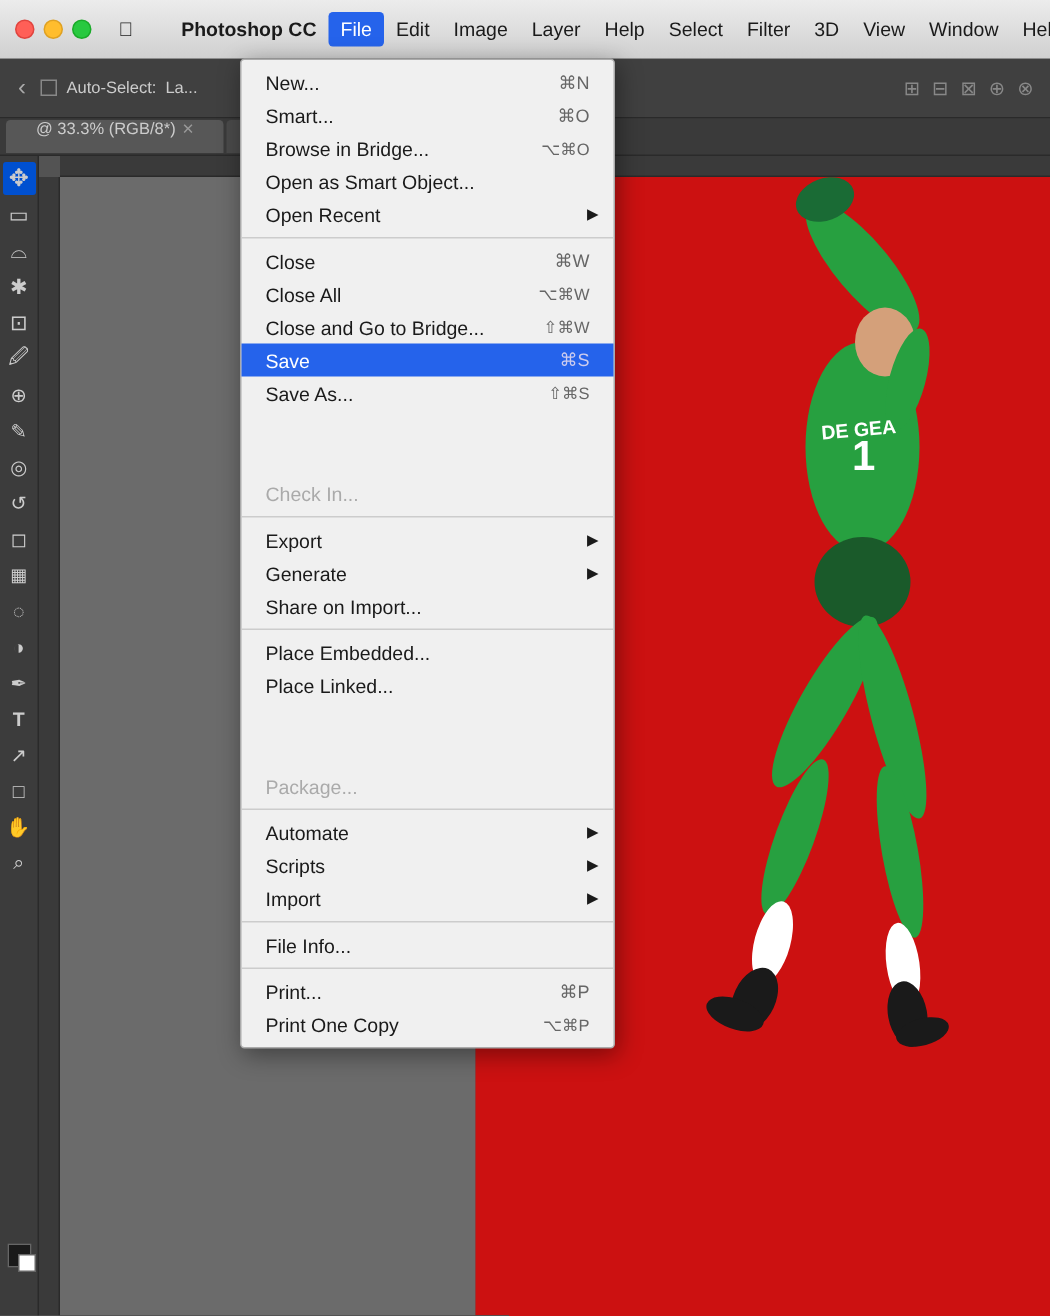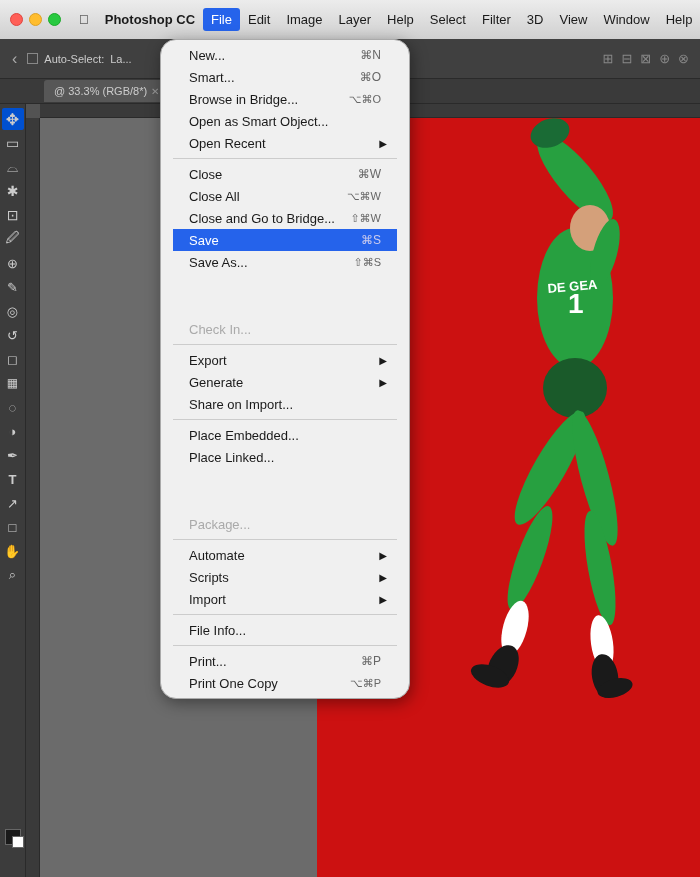--- a/index.html
+++ b/index.html
@@ -50,20 +50,21 @@
       cursor: default;
       border-radius: 3px;
       white-space: nowrap;
     }
     .menu-item.active {
       background: #2563eb;
       color: white;
     }
     .menu-item.app-name {
       font-weight: 600;
+      margin-left: 16px;
     }
 
     
     .toolbar {
       height: 40px;
       background: #404040;
       border-bottom: 1px solid #2a2a2a;
       display: flex;
       align-items: center;
       padding: 0 8px;
@@ -103,27 +104,25 @@
       align-items: center;
       padding: 0 4px;
       gap: 2px;
       border-bottom: 1px solid #2a2a2a;
     }
     .doc-tab {
       height: 22px;
       background: #575757;
       color: #ccc;
       font-size: 11px;
-      padding: 0 10px;
-      display: flex;
-      align-items: center;
+      padding: 0 20px;
+      display: flex;
       gap: 4px;
       border-radius: 3px 3px 0 0;
       cursor: default;
-      margin-left: 40px;
     }
     .doc-tab .close-x {
       color: #999;
       font-size: 10px;
     }
 
     
     .main-area {
       display: flex;
       height: calc(877px - 39px - 40px - 25px);
@@ -186,23 +185,23 @@
       pointer-events: none;
     }
 
     .dropdown-menu {
       position: absolute;
       top: 39px;
       left: 160px;
       width: 250px;
       background: #f0f0f0;
       border: 1px solid #aaa;
-      border-radius: 16px;
+      border-radius: 3px;
       box-shadow: 2px 4px 16px rgba(0,0,0,0.4);
-      padding: 4px 12px;
+      padding: 4px 0;
       pointer-events: all;
       font-size: 13px;
     }
 
     .menu-row {
       display: flex;
       align-items: center;
       padding: 2px 16px;
       cursor: default;
       color: #1a1a1a;

